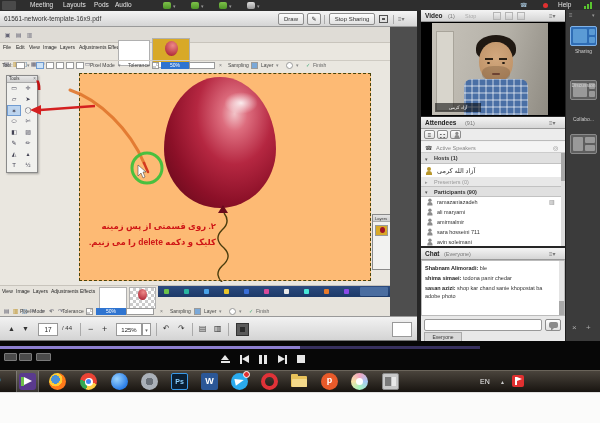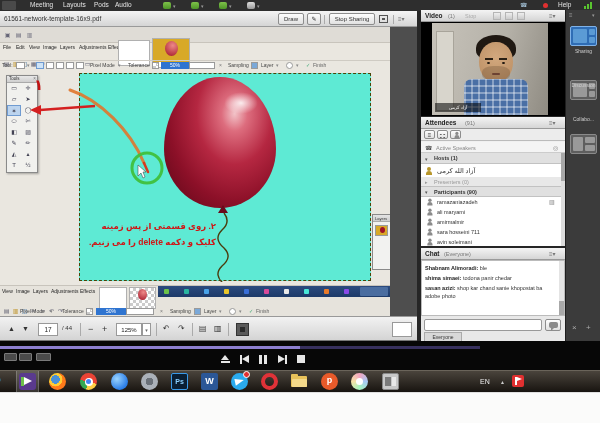--- a/index.html
+++ b/index.html
@@ -23,21 +23,21 @@
   .page{background:#eae7e0}
   .psmenu{font-size:5px;color:#222;position:absolute;top:0}
   .tbico{font-size:6px;color:#667;display:inline-block;width:9px;text-align:center}
   .opt{font-size:5px;color:#444;position:absolute;top:1px}
   .optbox{position:absolute;top:1px;border:1px solid #9a9a9a;background:#fff}
   .bluefield{position:absolute;top:1px;background:#2f74d0;color:#fff;font-size:5px;text-align:center}
   .toolpal{background:#f1f1ee;border:1px solid #8a8a8a;box-shadow:1px 1px 2px rgba(0,0,0,.3)}
   .toolhdr{height:7px;background:linear-gradient(#e8e8e8,#cfcfcf);font-size:4.5px;color:#333;border-bottom:1px solid #aaa;padding-left:2px}
   .tcell{width:14px;height:11px;float:left;font-size:6px;line-height:11px;text-align:center;color:#445}
   .tcell.sel{background:#bcd4ee;border:1px solid #6f9bd1}
-  .canvas{background:#5eead4;border:1px dashed #4a4408}
+  .canvas{background:#fdba74;border:1px dashed #4a4408}
   .balloon{border-radius:50% 50% 50% 50%/55% 55% 45% 45%;
     background:radial-gradient(ellipse at 63% 28%,#f2c3c8 0%,#dd6d7e 13%,#b52741 38%,#8c1028 66%,#6a0a1c 88%,#5c0817 100%)}
   .bhl{border-radius:50%;background:radial-gradient(ellipse,rgba(255,255,255,.85),rgba(255,255,255,0) 70%)}
   .knot{width:0;height:0;border-left:5px solid transparent;border-right:5px solid transparent;border-bottom:8px solid #6a0a1c}
   .fatext{direction:rtl;text-align:right;font-size:8.5px;font-weight:bold;color:#cf1616;line-height:1.85}
   .minilayers{background:#f2f2f0;border:1px solid #8a8a8a;font-size:4px;color:#333}
   .checker{background-image:linear-gradient(45deg,#ccc 25%,transparent 25%,transparent 75%,#ccc 75%),linear-gradient(45deg,#ccc 25%,transparent 25%,transparent 75%,#ccc 75%);background-size:6px 6px;background-position:0 0,3px 3px;background-color:#fff}
   .navybar{background:linear-gradient(#2c4b7e,#1d3a69)}
   .ndot{position:absolute;top:3px;width:5px;height:5px;border-radius:1px}
   

